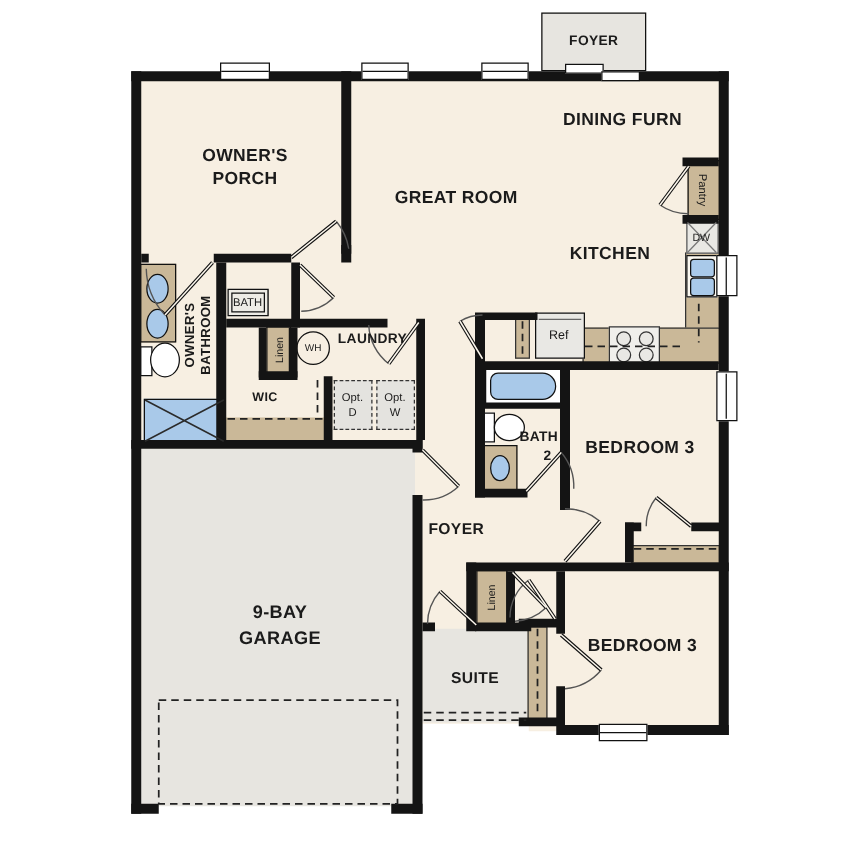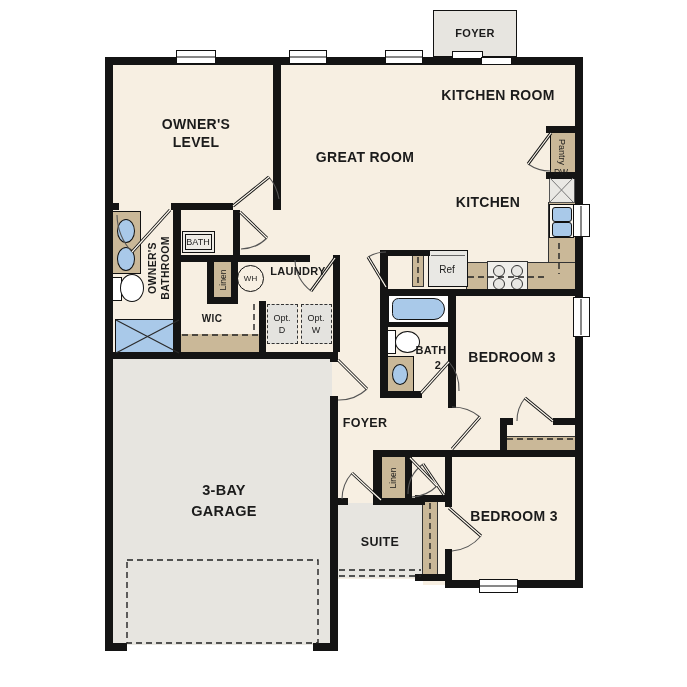--- a/index.html
+++ b/index.html
@@ -192,38 +192,38 @@
         <path d="M444,495 L423,464"></path>
       <path d="M410,458 L437,486"></path>
         <path d="M381,500 L352,473"></path>
     </g>
     <g stroke="#111" stroke-width="1">
       <path d="M177,57 H215 M290,57 H326 M386,57 H422 M480,586 H517 M581,206 V236 M581,299 V335"></path>
     </g>
   </svg>
 
   <div class="lbl" style="left:475px;top:33px;font-size:11px;">FOYER</div>
-  <div class="lbl" style="left:498px;top:95px;font-size:14px;">KITCHEN ROOM</div>
+  <div class="lbl" style="left:498px;top:95px;font-size:14px;">DINING FURN</div>
   <div class="lbl" style="left:196px;top:124px;font-size:14px;">OWNER'S</div>
-  <div class="lbl" style="left:196px;top:142px;font-size:14px;">LEVEL</div>
+  <div class="lbl" style="left:196px;top:142px;font-size:14px;">PORCH</div>
   <div class="lbl" style="left:365px;top:157px;font-size:14px;">GREAT ROOM</div>
   <div class="lbl" style="left:488px;top:202px;font-size:14px;">KITCHEN</div>
   <div class="lbl" style="left:298px;top:271px;font-size:11px;">LAUNDRY</div>
   <div class="lbl" style="left:212px;top:318px;font-size:10px;">WIC</div>
   <div class="lbl" style="left:431px;top:350px;font-size:11px;">BATH</div>
   <div class="lbl" style="left:438px;top:365px;font-size:11px;">2</div>
   <div class="lbl" style="left:512px;top:357px;font-size:14px;">BEDROOM 3</div>
   <div class="lbl" style="left:514px;top:516px;font-size:14px;">BEDROOM 3</div>
   <div class="lbl" style="left:365px;top:423px;font-size:12.5px;">FOYER</div>
-  <div class="lbl" style="left:224px;top:490px;font-size:14.5px;">3-BAY</div>
+  <div class="lbl" style="left:224px;top:490px;font-size:14.5px;">9-BAY</div>
   <div class="lbl" style="left:224px;top:511px;font-size:14.5px;">GARAGE</div>
   <div class="lbl" style="left:380px;top:542px;font-size:12.5px;">SUITE</div>
 
   <div class="lbl n" style="left:447px;top:269px;font-size:10px;">Ref</div>
-  <div class="lbl n" style="left:561px;top:172px;font-size:8.5px;">DW</div>
+  <div class="lbl n" style="left:561px;top:190px;font-size:8.5px;">DW</div>
   <div class="lbl n" style="left:250.5px;top:278px;font-size:8px;">WH</div>
   <div class="lbl n" style="left:198px;top:242px;font-size:9px;">BATH</div>
   <div class="lbl n" style="left:282px;top:318px;font-size:9px;">Opt.</div>
   <div class="lbl n" style="left:282px;top:330px;font-size:9px;">D</div>
   <div class="lbl n" style="left:316px;top:318px;font-size:9px;">Opt.</div>
   <div class="lbl n" style="left:316px;top:330px;font-size:9px;">W</div>
 
   <div class="vlbl" style="left:159px;top:268px;font-size:10.5px;line-height:13px;">
     <span style="display:block;">OWNER'S</span>
     <span style="display:block;">BATHROOM</span>

